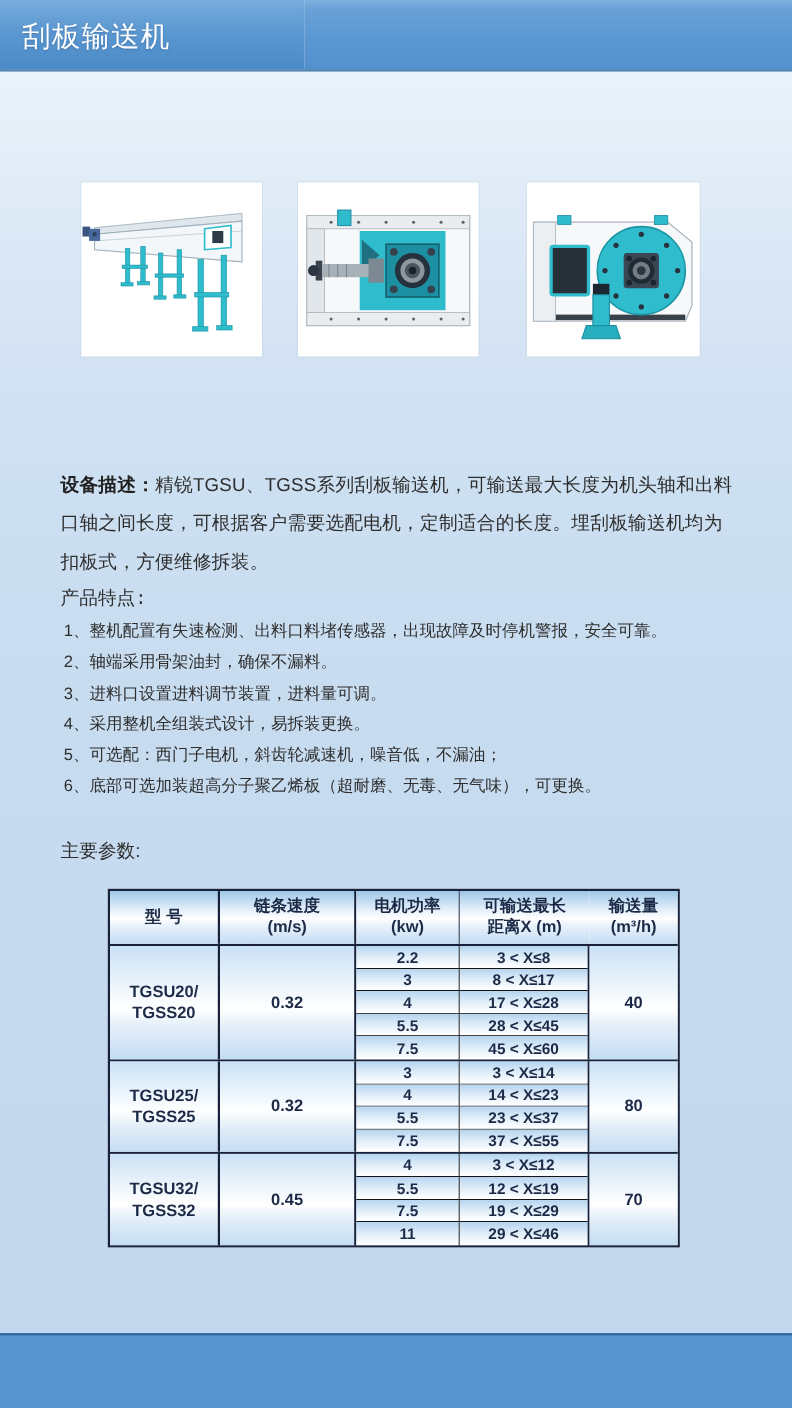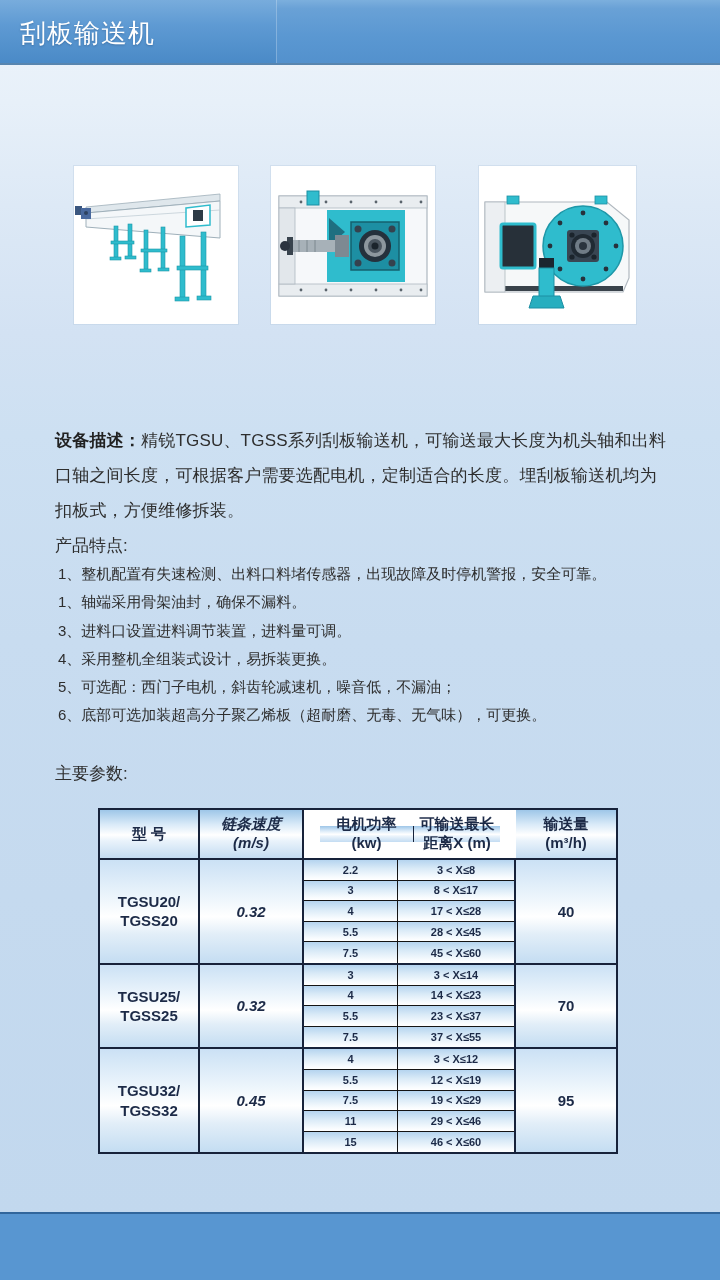--- a/index.html
+++ b/index.html
@@ -40,55 +40,55 @@
   #img2{left:271px;width:164px;}
   #img3{left:479px;width:157px;}
 
   
   .desc{
     position:absolute;left:55px;top:406px;width:618px;
     font-size:17px;line-height:35px;color:#2e2e2e;letter-spacing:.2px;
   }
   .desc .lbl{font-weight:bold;color:#222;}
   .features{position:absolute;left:55px;top:531px;width:630px;color:#2e2e2e;}
-  .features .fhead{font-size:17px;line-height:29px;}
+  .features .fhead{font-size:17px;line-height:29px;font-family:Liberation Mono, monospace;}
   .features .fitem{font-size:15px;line-height:28.3px;white-space:nowrap;padding-left:3px;}
   .params-head{position:absolute;left:55px;top:762px;font-size:17px;color:#2e2e2e;}
 
   
   .ptable{
     position:absolute;left:98px;top:808px;width:520px;
     border:2px solid #17223a;background:#fff;box-sizing:border-box;
     color:#1c2a47;
   }
   .ptable *{box-sizing:border-box;}
   .thead{display:flex;height:50px;border-bottom:2px solid #17223a;}
   .th{
     display:flex;align-items:center;justify-content:center;text-align:center;
     white-space:pre-line;font-weight:bold;font-size:15px;line-height:1.25;
     border-right:2px solid #17223a;
     background:linear-gradient(180deg,#9ec6e8 0%,#d9eaf8 30%,#ffffff 52%,#eaf3fb 64%,#c3dcf2 100%);
   }
   .th:last-child{border-right:none;}
-  .c1{width:100px;} .c2{width:104px;font-style:italic;} .c3{width:212px;} .c4{flex:1;}
+  .c1{width:100px;} .c2{width:124px;} .c3{width:212px;} .c4{flex:1;}
   .tgroup{display:flex;border-bottom:2px solid #17223a;}
   .tgroup:last-child{border-bottom:none;}
   .mcell{
     display:flex;align-items:center;justify-content:center;text-align:center;
     font-weight:bold;font-size:15px;line-height:1.3;white-space:pre-line;
     border-right:2px solid #17223a;
     background:linear-gradient(180deg,#cbe1f5 0%,#eef6fc 38%,#ffffff 55%,#e2eef8 72%,#c4ddf2 100%);
   }
   .mcell.c4{border-right:none;}
   .subcol{display:flex;flex-direction:column;border-right:2px solid #17223a;}
   .subrow{display:flex;height:20.6px;border-bottom:1px solid #141414;}
   .subrow:last-child{border-bottom:none;}
   .scell{
     display:flex;align-items:center;justify-content:center;
-    font-weight:bold;font-size:11px;
+    font-weight:bold;font-size:14px;
     background:linear-gradient(180deg,#b5d4ef 0%,#d9eaf7 42%,#f7fbfe 85%,#ffffff 100%);
   }
   .scell.power{width:94px;border-right:1px solid #141414;}
   .scell.dist{flex:1;}
 
   
   .ftr{
     position:absolute;left:0;top:1212px;width:720px;height:68px;
     background:#5896d1;border-top:2px solid #31669c;
   }
@@ -224,35 +224,35 @@
       <rect x="60" y="102" width="15" height="34" fill="#2fbccd" stroke="#1d8fa3" stroke-width="1"></rect>
       <polygon points="54,130 81,130 85,142 50,142" fill="#27aebf" stroke="#1d8fa3" stroke-width="1"></polygon>
     </svg>
   </div>
 
   <p class="desc"><span class="lbl">设备描述：</span><span>精锐TGSU、TGSS系列刮板输送机，可输送最大长度为机头轴和出料口轴之间长度，可根据客户需要选配电机，定制适合的长度。埋刮板输送机均为扣板式，方便维修拆装。</span></p>
 
   <div class="features">
     <div class="fhead">产品特点:</div>
     <div class="fitem">1、整机配置有失速检测、出料口料堵传感器，出现故障及时停机警报，安全可靠。</div>
-    <div class="fitem">1、轴端采用骨架油封，确保不漏料。</div>
+    <div class="fitem">2、轴端采用骨架油封，确保不漏料。</div>
     <div class="fitem">3、进料口设置进料调节装置，进料量可调。</div>
     <div class="fitem">4、采用整机全组装式设计，易拆装更换。</div>
     <div class="fitem">5、可选配：西门子电机，斜齿轮减速机，噪音低，不漏油；</div>
     <div class="fitem">6、底部可选加装超高分子聚乙烯板（超耐磨、无毒、无气味），可更换。</div>
   </div>
 
   <div class="params-head">主要参数:</div>
 
   <div class="ptable" id="ptable">
     <div class="thead">
       <div class="th c1">型 号</div>
       <div class="th c2">链条速度
 (m/s)</div>
-      <div class="th c3" style="padding:16px;border-right:none;display:flex;background:none;">
+      <div class="th c3" style="padding:0;border-right:none;display:flex;background:none;">
         <div class="th" style="width:94px;border-right:1.5px solid #17223a;height:100%;">电机功率
 (kw)</div>
         <div class="th" style="flex:1;height:100%;">可输送最长
 距离X (m)</div>
       </div>
       <div class="th c4">输送量
 (m³/h)</div>
     </div>
     <div id="ptable-body">
         <div class="tgroup">
@@ -298,21 +298,21 @@
             </div>
             <div class="subrow">
               <div class="scell power">5.5</div>
               <div class="scell dist">23 &lt; X≤37</div>
             </div>
             <div class="subrow">
               <div class="scell power">7.5</div>
               <div class="scell dist">37 &lt; X≤55</div>
             </div>
           </div>
-          <div class="mcell c4">70</div>
+          <div class="mcell c4">80</div>
         </div>
         <div class="tgroup">
           <div class="mcell c1">TGSU32/
 TGSS32</div>
           <div class="mcell c2">0.45</div>
           <div class="subcol c3">
             <div class="subrow">
               <div class="scell power">4</div>
               <div class="scell dist">3 &lt; X≤12</div>
             </div>
@@ -321,24 +321,20 @@
               <div class="scell dist">12 &lt; X≤19</div>
             </div>
             <div class="subrow">
               <div class="scell power">7.5</div>
               <div class="scell dist">19 &lt; X≤29</div>
             </div>
             <div class="subrow">
               <div class="scell power">11</div>
               <div class="scell dist">29 &lt; X≤46</div>
             </div>
-            <div class="subrow">
-              <div class="scell power">15</div>
-              <div class="scell dist">46 &lt; X≤60</div>
-            </div>
           </div>
-          <div class="mcell c4">95</div>
+          <div class="mcell c4">70</div>
         </div>
       </div>
   </div>
 
   <div class="ftr"></div>
 </div>
 
 </body></html>

